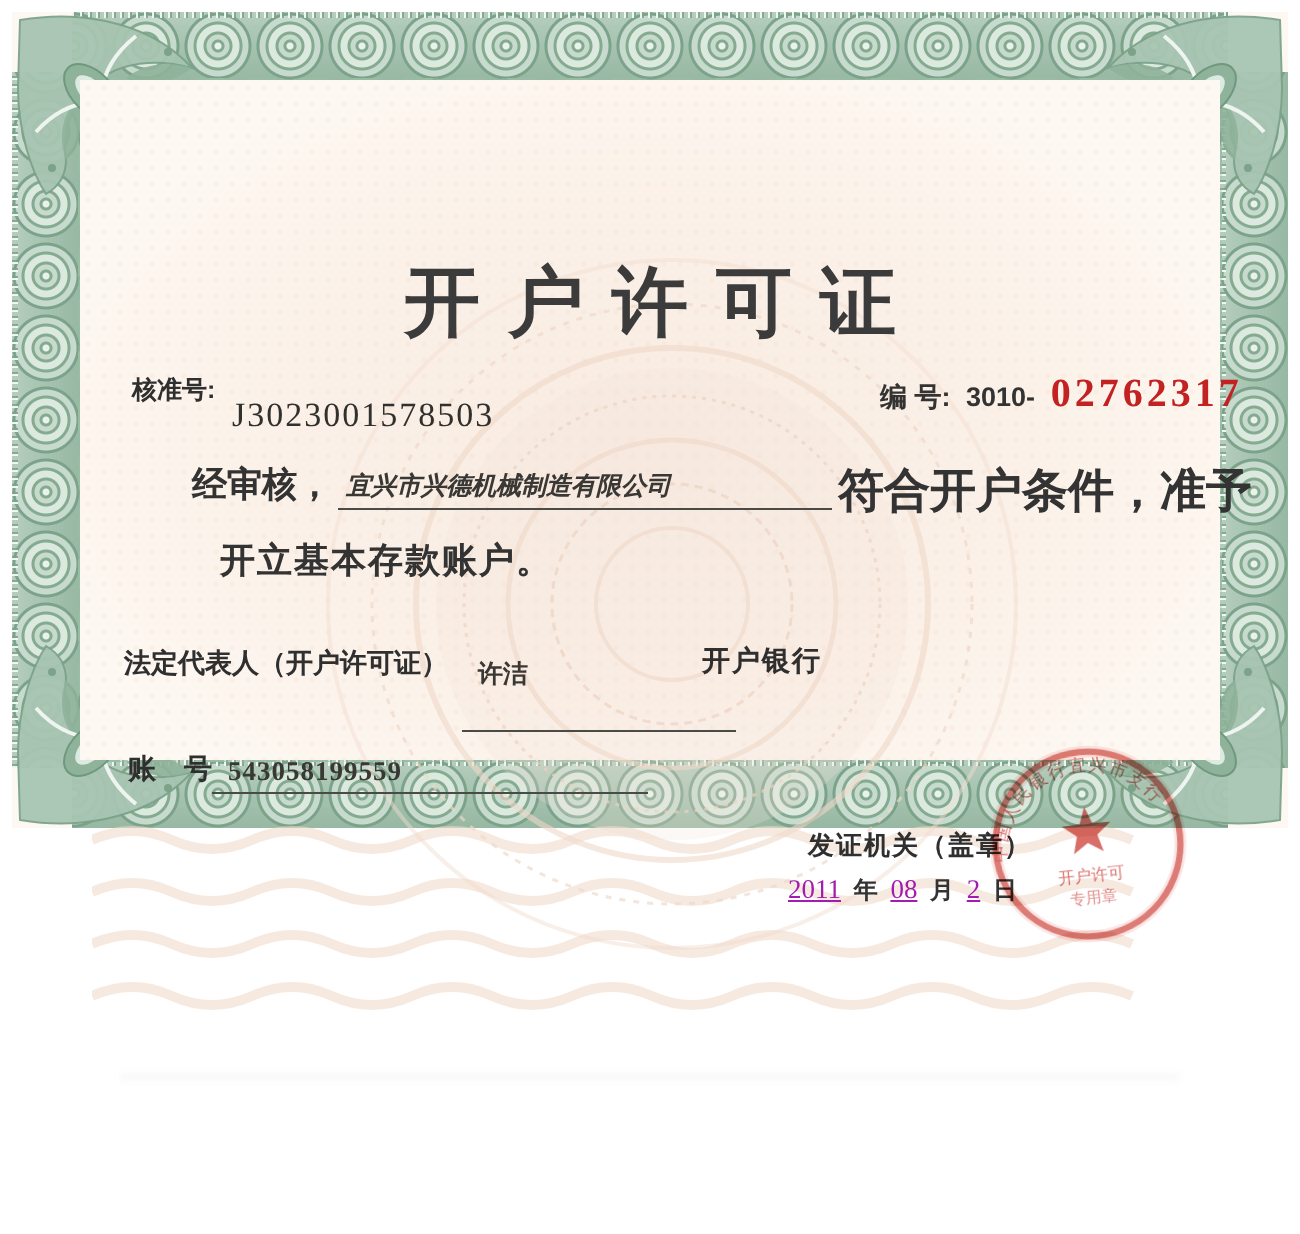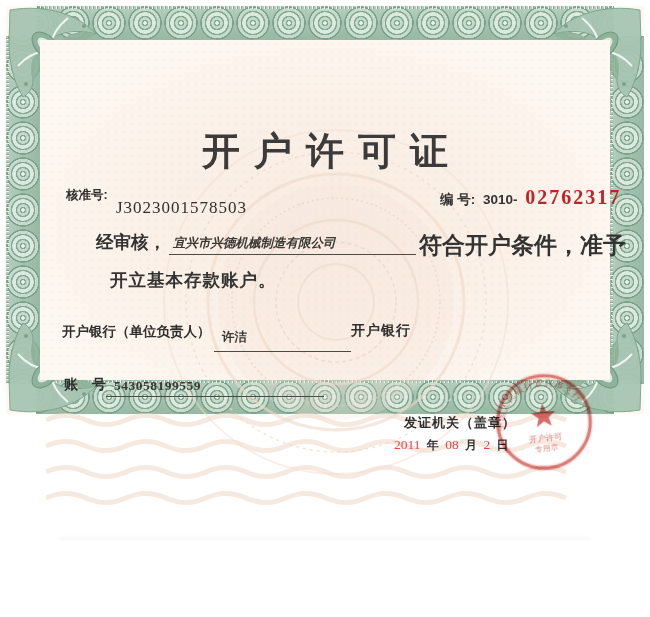--- a/index.html
+++ b/index.html
@@ -87,28 +87,28 @@
   .serial { left:434px; top:180px; font-size:13.5px; }
   .serial .lbl-part { font-weight:bold; }
   .serial .pre { font-family:"Liberation Sans", sans-serif; font-weight:bold; margin-left:4px; }
   .serial .red { font-family:"Liberation Serif", serif; font-weight:bold;
     color:#c22222; letter-spacing:2px; margin-left:4px; font-size:20px; }
   .body1-pre { left:90px; top:224px; font-size:17.5px; font-weight:bold;text-align:center; }
   .company { left:163px; top:229px; width:247px; font-size:12.5px; padding:0 0 2px 4px;font-style:italic; }
   .body1-suf { left:413px; top:224px; font-size:23px; font-weight:bold; }
   .body2 { left:56px; top:262px; font-size:17.5px; font-weight:bold; letter-spacing:1px;margin-left:48px; }
   .rep-label { left:56px; top:317px; font-size:13.5px; }
-  .rep-value { left:208px; top:323px; width:137px; font-size:12.5px; padding:0 0 5px 8px; }
+  .rep-value { left:225px; top:323px; width:137px; font-size:12.5px; padding:0 0 19px 8px; }
   .bank-label { left:345px; top:316px; font-size:14px; letter-spacing:1px; }
   .bank-value { left:410px; top:324px; width:178px; font-size:11.5px; padding:0 0 2px 2px; }
   .acct-label { left:58px; top:370px; font-size:14px; }
   .acct-value { left:100px; top:372px; width:218px; font-size:13.5px; letter-spacing:.5px; padding:0 0 2px 8px; }
   .issuer { left:398px; top:408px; font-size:13px; letter-spacing:1px; }
   .date { left:388px; top:431px; font-size:12px; }
-  .date .num { font-family:"Liberation Serif", serif; font-size:13.5px; color:#ef4444; }
+  .date .num { font-family:"Liberation Serif", serif; font-size:13.5px; color:#a21caf;text-decoration:underline; }
   .date .unit { font-weight:bold; font-size:12px; margin:0 3px; }
   
   .seal {
     position:absolute; left:479px; top:357px; width:118px; height:118px;
     transform:rotate(-6deg); opacity:.9; mix-blend-mode:multiply; filter:blur(.3px);
   }
   .hidden-defs { position:absolute; width:0; height:0; overflow:hidden; }
 </style>
 </head>
 <body>
@@ -193,21 +193,21 @@
       <span class="lbl-part">编 号:</span>
       <span class="pre">3010-</span>
       <span class="red">02762317</span>
     </div>
 
     <div class="t body1-pre">经审核，</div>
     <div class="t fill company">宜兴市兴德机械制造有限公司</div>
     <div class="t body1-suf">符合开户条件，准予</div>
     <div class="t body2">开立基本存款账户。</div>
 
-    <div class="t lbl rep-label">开户银行（单位负责人）</div>
+    <div class="t lbl rep-label">法定代表人（开户许可证）</div>
     <div class="t fill rep-value">许洁</div>
     <div class="t lbl bank-label">开户银行</div>
 
     <div class="t lbl acct-label">账　号</div>
     <div class="t fill acct-value">543058199559</div>
 
     <div class="t lbl issuer">发证机关（盖章）</div>
 
     <div class="t date">
       <span class="num">2011</span>

